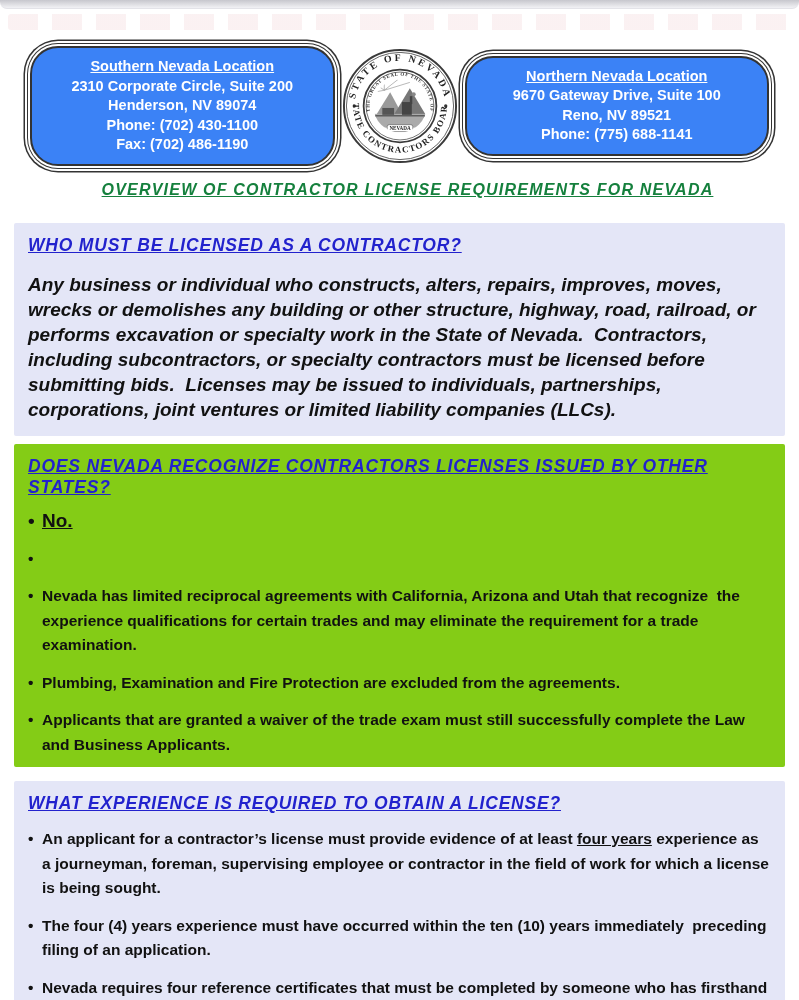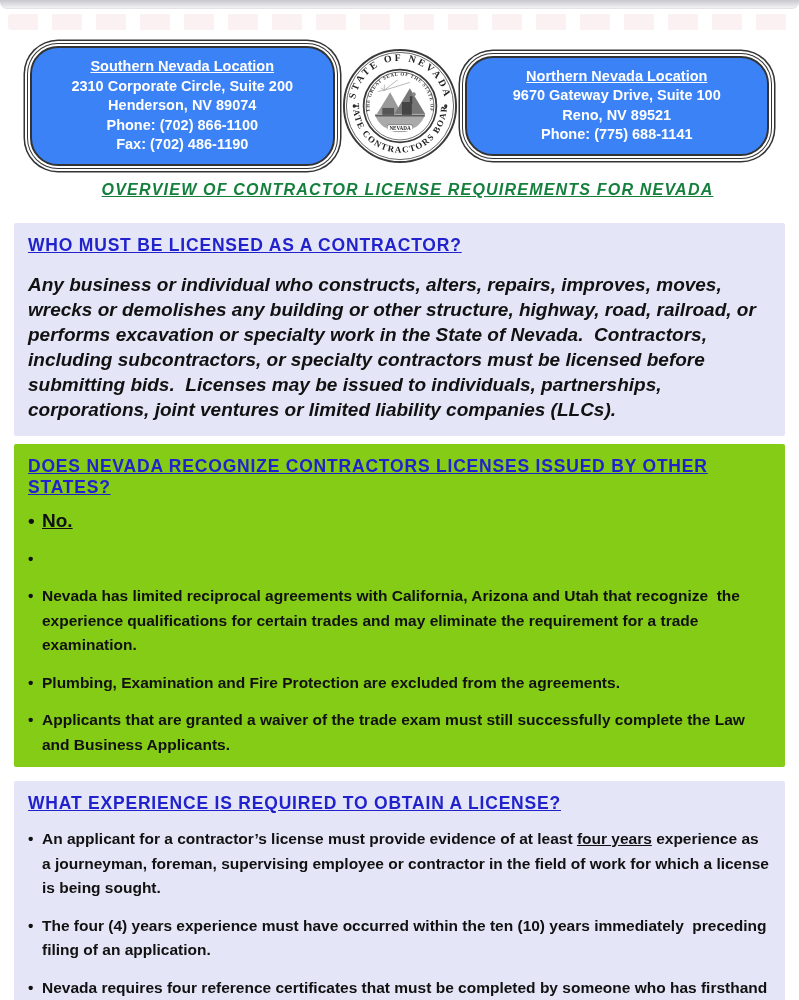--- a/index.html
+++ b/index.html
@@ -71,20 +71,21 @@
     padding: 8px 14px 10px 14px;
     border-radius: 2px;
   }
   .panel.lavender { background: #e4e6f7; }
   .panel.pink { background: #84cc16; }
   .panel-1 { margin-top: 24px; }
   .panel-2 { margin-top: 8px; }
   .panel-3 { margin-top: 14px; }
   .panel h2 {
     color: #2222cd;
+    font-style: italic;
     font-weight: bold;
     font-size: 17.5px;
     letter-spacing: 0.8px;
     text-decoration: underline;
     margin: 4px 0 0 0;
   }
   .body-par {
     font-weight: bold;
     font-style: italic;
     font-size: 19px;
@@ -112,21 +113,21 @@
 <body>
 
 <div class="top-strip"></div>
 <div class="watermark-row"></div>
 
 <header class="header">
   <div class="loc-box">
     <div class="loc-title">Southern Nevada Location</div>
     <div class="loc-line">2310 Corporate Circle, Suite 200</div>
     <div class="loc-line">Henderson, NV 89074</div>
-    <div class="loc-line">Phone: (702) 866-1100</div>
+    <div class="loc-line">Phone: (702) 430-1100</div>
     <div class="loc-line">Fax: (702) 486-1190</div>
   </div>
 
   <div class="seal-wrap">
     <svg class="seal-svg" viewBox="0 0 120 120" width="118" height="118">
       <defs>
         <path id="arcTop" d="M 14,60 A 46,46 0 0 1 106,60" fill="none"></path>
         <path id="arcBottom" d="M 12.5,60 A 47.5,47.5 0 0 0 107.5,60" fill="none"></path>
         <path id="innerRing" d="M 60,91 A 31,31 0 0 1 60,29 A 31,31 0 0 1 60,91" fill="none"></path>
         <clipPath id="sceneClip">

